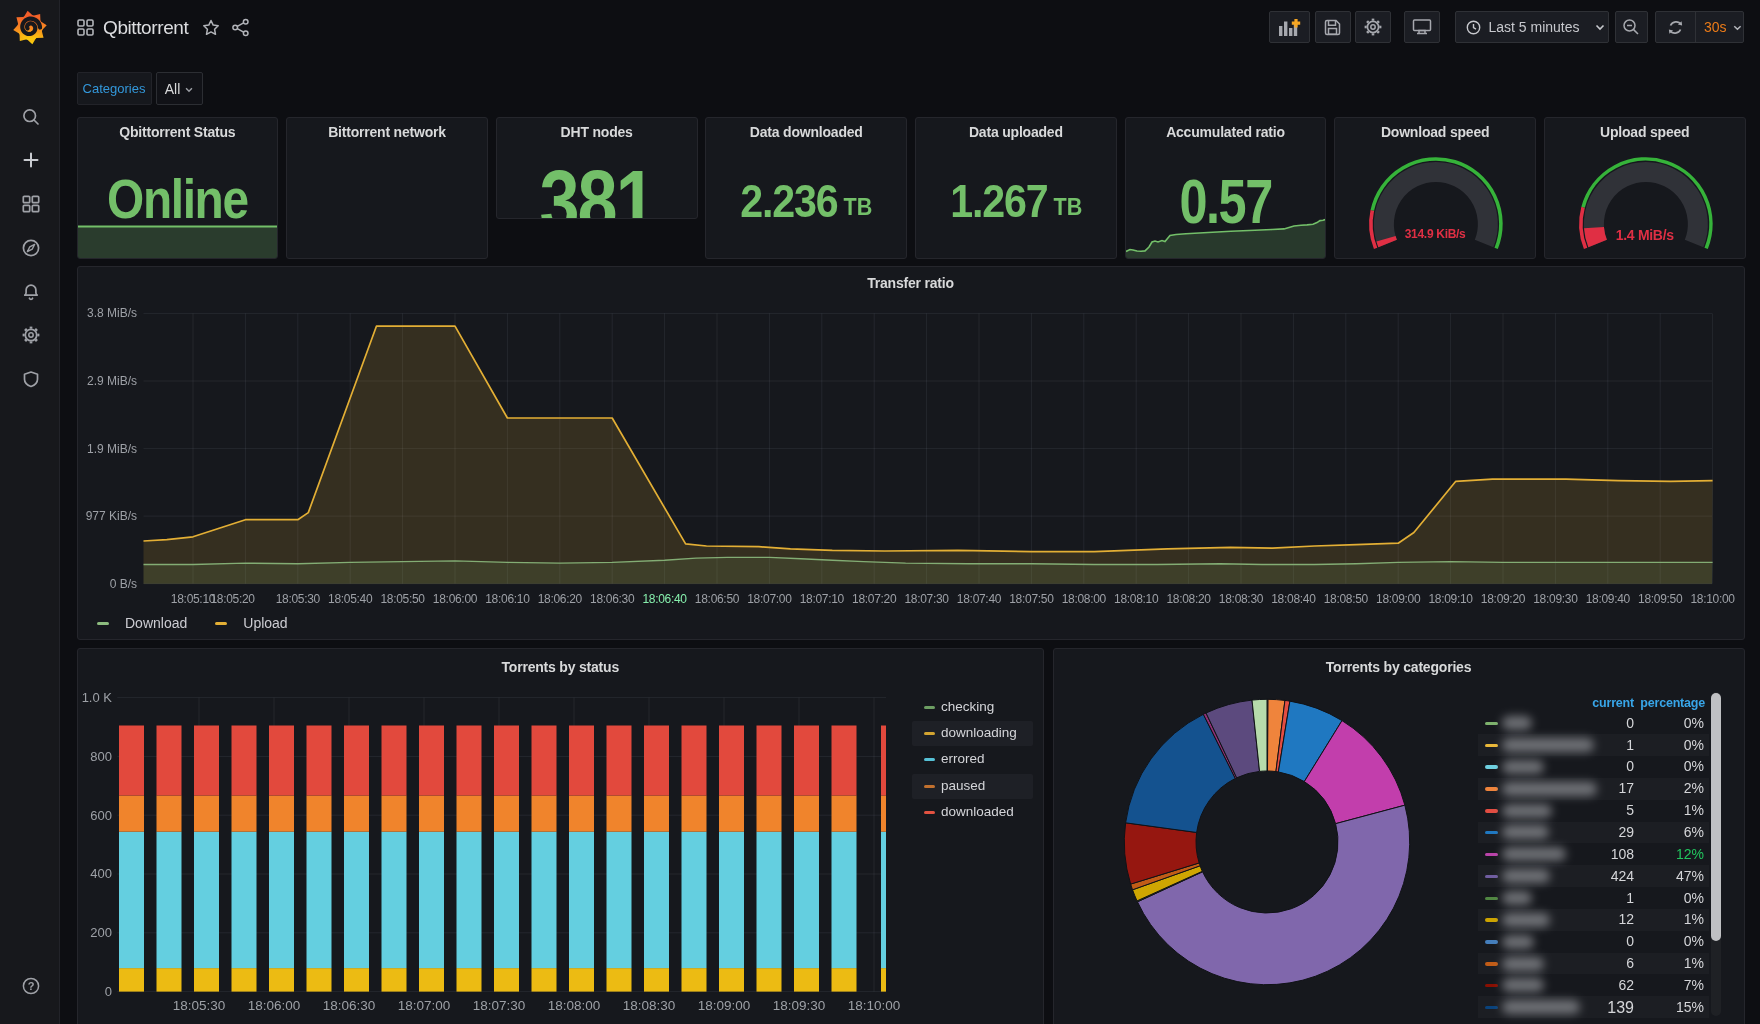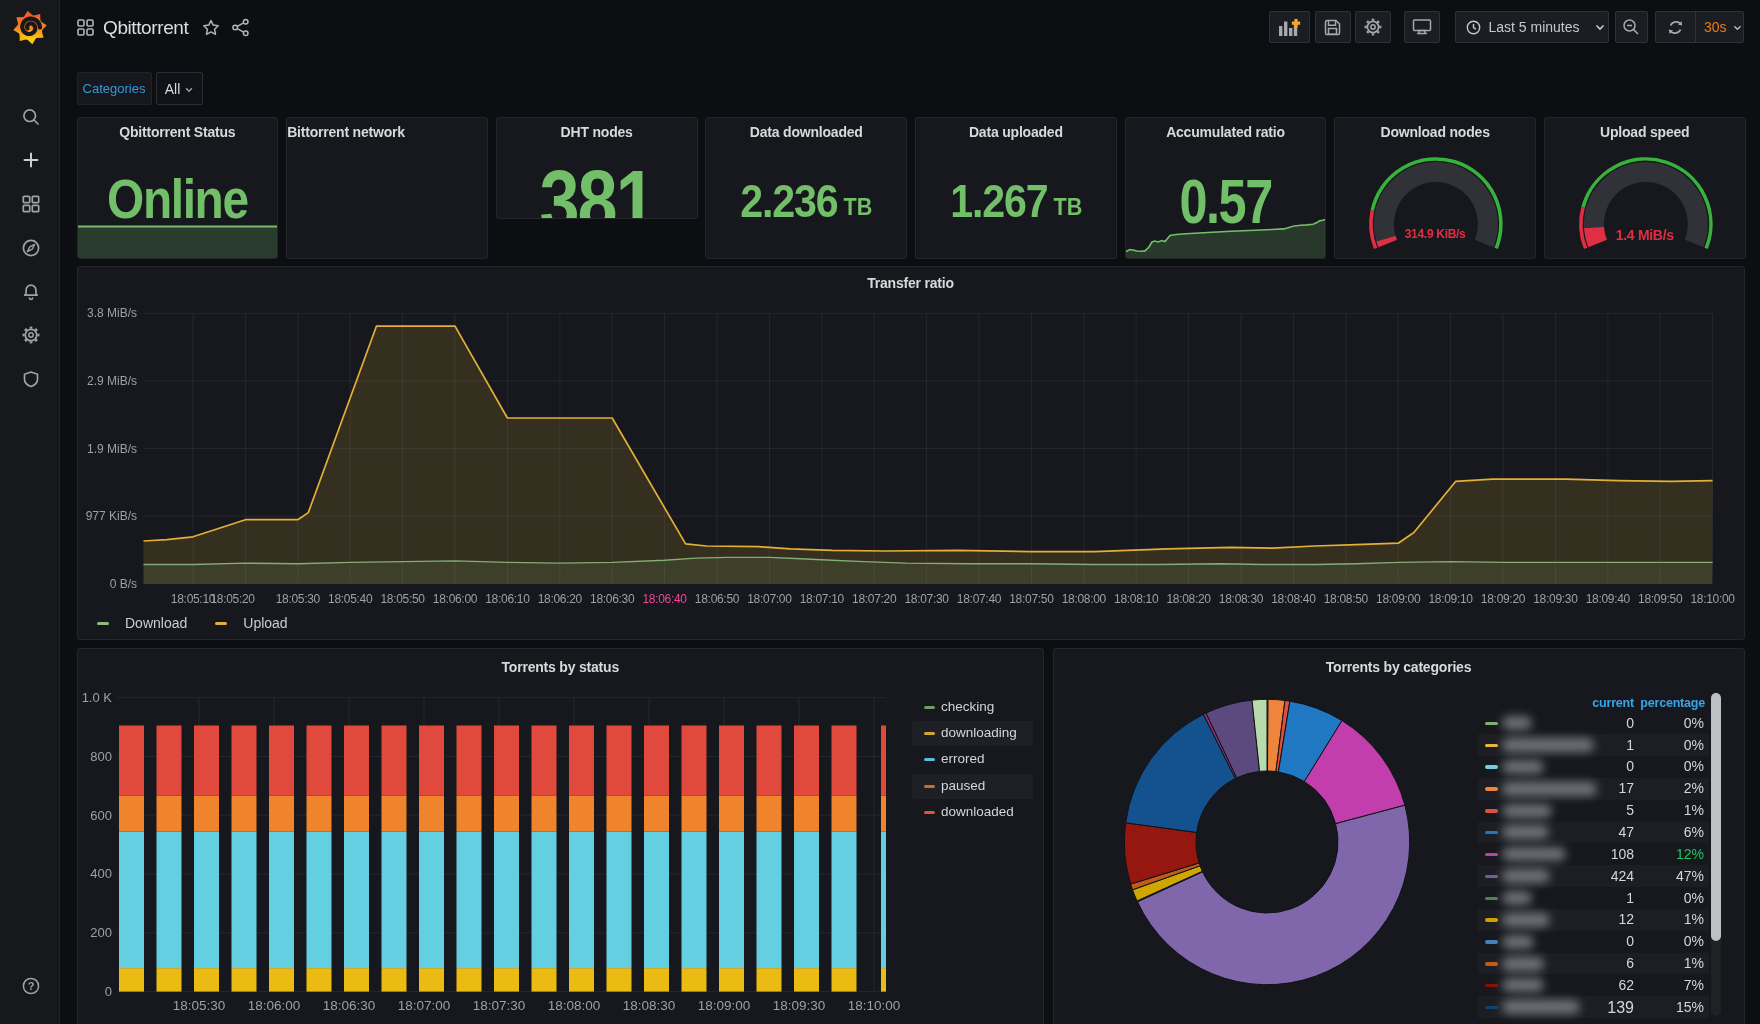--- a/index.html
+++ b/index.html
@@ -161,21 +161,21 @@
 <div style="position:absolute;left:0;top:6px;width:100%;text-align:center;font-size:14px;font-weight:700;letter-spacing:-0.2px;color:#d8d9da;">Qbittorrent Status</div>
 <div style="position:absolute;left:0;top:41px;width:100%;height:80px;display:flex;align-items:center;justify-content:center;color:#73BF69;">
       <span style="font-size:52px;font-weight:700;letter-spacing:-1.5px;display:inline-block;transform:scale(0.92,1.06);">Online</span>
     </div>
 <svg style="position:absolute;left:0;top:107px;" width="201.75" height="34" viewBox="0 0 201.75 34">
       <rect x="0" y="2" width="201.75" height="32" fill="rgba(115,191,105,0.22)"></rect>
       <rect x="0" y="0.5" width="201.75" height="2" fill="#73BF69"></rect>
     </svg>
 </div>
 <div class="panel" style="left:286.125px;top:117px;width:201.75px;height:142px;overflow:hidden;">
-<div style="position:absolute;left:0;top:6px;width:100%;text-align:left;font-size:14px;font-weight:700;letter-spacing:-0.2px;color:#d8d9da;">Bittorrent network</div>
+<div style="position:absolute;left:0;top:6px;width:100%;text-align:center;font-size:14px;font-weight:700;letter-spacing:-0.2px;color:#d8d9da;">Bittorrent network</div>
 </div>
 <div class="panel" style="left:495.75px;top:117px;width:201.75px;height:102px;overflow:hidden;">
 <div style="position:absolute;left:0;top:6px;width:100%;text-align:center;font-size:14px;font-weight:700;letter-spacing:-0.2px;color:#d8d9da;">DHT nodes</div>
 <div style="position:absolute;left:0;top:42px;width:100%;height:80px;display:flex;align-items:center;justify-content:center;color:#73BF69;">
       <span style="font-size:72px;font-weight:700;letter-spacing:-2px;display:inline-block;transform:scale(1.0,1.22);">381</span>
     </div>
 </div>
 <div class="panel" style="left:705.375px;top:117px;width:201.75px;height:142px;overflow:hidden;">
 <div style="position:absolute;left:0;top:6px;width:100%;text-align:center;font-size:14px;font-weight:700;letter-spacing:-0.2px;color:#d8d9da;">Data downloaded</div>
 <div style="position:absolute;left:0;top:44px;width:100%;height:80px;display:flex;align-items:center;justify-content:center;color:#73BF69;">
@@ -192,21 +192,21 @@
 <div style="position:absolute;left:0;top:6px;width:100%;text-align:center;font-size:14px;font-weight:700;letter-spacing:-0.2px;color:#d8d9da;">Accumulated ratio</div>
 <div style="position:absolute;left:0;top:43px;width:100%;height:80px;display:flex;align-items:center;justify-content:center;color:#73BF69;">
       <span style="font-size:52px;font-weight:700;letter-spacing:-1.5px;display:inline-block;transform:scale(0.97,1.22);">0.57</span>
     </div>
 <svg style="position:absolute;left:0;top:100px;" width="201.75" height="42" viewBox="0 0 201.75 42">
       <path d="M0,42 L0.0,33.5 L4.0,31.5 L7.0,32.0 L11.0,33.0 L15.0,33.3 L19.0,32.9 L23.0,29.0 L26.0,24.0 L29.0,23.0 L32.0,24.0 L36.0,22.5 L39.0,23.5 L44.0,17.5 L50.0,16.5 L60.0,15.8 L82.0,14.5 L105.0,13.3 L129.0,12.2 L146.0,11.5 L158.0,10.9 L163.0,9.5 L168.0,8.0 L175.0,7.2 L181.0,6.9 L187.0,6.3 L191.0,4.6 L194.0,2.6 L197.0,2.3 L200.0,1.4 L201.8,1.2 L201.75,42 Z" fill="rgba(115,191,105,0.20)"></path>
       <path d="M0.0,33.5 L4.0,31.5 L7.0,32.0 L11.0,33.0 L15.0,33.3 L19.0,32.9 L23.0,29.0 L26.0,24.0 L29.0,23.0 L32.0,24.0 L36.0,22.5 L39.0,23.5 L44.0,17.5 L50.0,16.5 L60.0,15.8 L82.0,14.5 L105.0,13.3 L129.0,12.2 L146.0,11.5 L158.0,10.9 L163.0,9.5 L168.0,8.0 L175.0,7.2 L181.0,6.9 L187.0,6.3 L191.0,4.6 L194.0,2.6 L197.0,2.3 L200.0,1.4 L201.8,1.2" fill="none" stroke="#73BF69" stroke-width="1.6"></path>
     </svg>
 </div>
 <div class="panel" style="left:1334.25px;top:117px;width:201.75px;height:142px;overflow:hidden;">
-<div style="position:absolute;left:0;top:6px;width:100%;text-align:center;font-size:14px;font-weight:700;letter-spacing:-0.2px;color:#d8d9da;">Download nodes</div>
+<div style="position:absolute;left:0;top:6px;width:100%;text-align:center;font-size:14px;font-weight:700;letter-spacing:-0.2px;color:#d8d9da;">Download speed</div>
 <svg style="position:absolute;left:0;top:0;" width="201.75" height="142" viewBox="0 0 201.75 142">
       <path d="M 40.61 130.35 A 65 65 0 0 1 37.30 92.49" stroke="#e02f44" stroke-width="3.6" fill="none"></path>
       <path d="M 37.30 92.49 A 65 65 0 1 1 161.14 130.35" stroke="#36b33a" stroke-width="3.6" fill="none"></path>
       <path d="M 52.66 125.48 A 52.0 52.0 0 1 1 149.09 125.48" stroke="#303238" stroke-width="20" fill="none"></path>
       <path d="M 52.66 125.48 A 52.0 52.0 0 0 1 51.02 120.77" stroke="#e02f44" stroke-width="20" fill="none"></path>
     </svg>
 <div style="position:absolute;left:0;top:109px;width:100%;text-align:center;font-size:12px;font-weight:700;letter-spacing:-0.3px;color:#e02f44;">314.9 KiB/s</div>
 </div>
 <div class="panel" style="left:1543.875px;top:117px;width:201.75px;height:142px;overflow:hidden;">
 <div style="position:absolute;left:0;top:6px;width:100%;text-align:center;font-size:14px;font-weight:700;letter-spacing:-0.2px;color:#d8d9da;">Upload speed</div>
@@ -269,21 +269,21 @@
 <div style="position:absolute;top:304.4px;font-size:12px;color:#9da0a6;font-weight:400;line-height:18.0px;white-space:nowrap;letter-spacing:0;left:47.0px;width:90px;text-align:right;">3.8 MiB/s</div>
 <div style="position:absolute;top:589.5px;font-size:12px;color:#9da0a6;font-weight:400;line-height:18.0px;white-space:nowrap;letter-spacing:-0.3px;left:158.0px;width:70px;text-align:center;">18:05:10</div>
 <div style="position:absolute;top:589.5px;font-size:12px;color:#9da0a6;font-weight:400;line-height:18.0px;white-space:nowrap;letter-spacing:-0.3px;left:210.4px;width:70px;text-align:left;">18:05:20</div>
 <div style="position:absolute;top:589.5px;font-size:12px;color:#9da0a6;font-weight:400;line-height:18.0px;white-space:nowrap;letter-spacing:-0.3px;left:262.8px;width:70px;text-align:center;">18:05:30</div>
 <div style="position:absolute;top:589.5px;font-size:12px;color:#9da0a6;font-weight:400;line-height:18.0px;white-space:nowrap;letter-spacing:-0.3px;left:315.2px;width:70px;text-align:center;">18:05:40</div>
 <div style="position:absolute;top:589.5px;font-size:12px;color:#9da0a6;font-weight:400;line-height:18.0px;white-space:nowrap;letter-spacing:-0.3px;left:367.6px;width:70px;text-align:center;">18:05:50</div>
 <div style="position:absolute;top:589.5px;font-size:12px;color:#9da0a6;font-weight:400;line-height:18.0px;white-space:nowrap;letter-spacing:-0.3px;left:420.0px;width:70px;text-align:center;">18:06:00</div>
 <div style="position:absolute;top:589.5px;font-size:12px;color:#9da0a6;font-weight:400;line-height:18.0px;white-space:nowrap;letter-spacing:-0.3px;left:472.4px;width:70px;text-align:center;">18:06:10</div>
 <div style="position:absolute;top:589.5px;font-size:12px;color:#9da0a6;font-weight:400;line-height:18.0px;white-space:nowrap;letter-spacing:-0.3px;left:524.8px;width:70px;text-align:center;">18:06:20</div>
 <div style="position:absolute;top:589.5px;font-size:12px;color:#9da0a6;font-weight:400;line-height:18.0px;white-space:nowrap;letter-spacing:-0.3px;left:577.2px;width:70px;text-align:center;">18:06:30</div>
-<div style="position:absolute;top:589.5px;font-size:12px;color:#ec4899;font-weight:400;line-height:18.0px;white-space:nowrap;letter-spacing:-0.3px;left:629.6px;width:70px;text-align:center;">18:06:40</div>
+<div style="position:absolute;top:589.5px;font-size:12px;color:#86efac;font-weight:400;line-height:18.0px;white-space:nowrap;letter-spacing:-0.3px;left:629.6px;width:70px;text-align:center;">18:06:40</div>
 <div style="position:absolute;top:589.5px;font-size:12px;color:#9da0a6;font-weight:400;line-height:18.0px;white-space:nowrap;letter-spacing:-0.3px;left:682.0px;width:70px;text-align:center;">18:06:50</div>
 <div style="position:absolute;top:589.5px;font-size:12px;color:#9da0a6;font-weight:400;line-height:18.0px;white-space:nowrap;letter-spacing:-0.3px;left:734.4px;width:70px;text-align:center;">18:07:00</div>
 <div style="position:absolute;top:589.5px;font-size:12px;color:#9da0a6;font-weight:400;line-height:18.0px;white-space:nowrap;letter-spacing:-0.3px;left:786.8px;width:70px;text-align:center;">18:07:10</div>
 <div style="position:absolute;top:589.5px;font-size:12px;color:#9da0a6;font-weight:400;line-height:18.0px;white-space:nowrap;letter-spacing:-0.3px;left:839.2px;width:70px;text-align:center;">18:07:20</div>
 <div style="position:absolute;top:589.5px;font-size:12px;color:#9da0a6;font-weight:400;line-height:18.0px;white-space:nowrap;letter-spacing:-0.3px;left:891.6px;width:70px;text-align:center;">18:07:30</div>
 <div style="position:absolute;top:589.5px;font-size:12px;color:#9da0a6;font-weight:400;line-height:18.0px;white-space:nowrap;letter-spacing:-0.3px;left:944.0px;width:70px;text-align:center;">18:07:40</div>
 <div style="position:absolute;top:589.5px;font-size:12px;color:#9da0a6;font-weight:400;line-height:18.0px;white-space:nowrap;letter-spacing:-0.3px;left:996.4px;width:70px;text-align:center;">18:07:50</div>
 <div style="position:absolute;top:589.5px;font-size:12px;color:#9da0a6;font-weight:400;line-height:18.0px;white-space:nowrap;letter-spacing:-0.3px;left:1048.8px;width:70px;text-align:center;">18:08:00</div>
 <div style="position:absolute;top:589.5px;font-size:12px;color:#9da0a6;font-weight:400;line-height:18.0px;white-space:nowrap;letter-spacing:-0.3px;left:1101.2px;width:70px;text-align:center;">18:08:10</div>
 <div style="position:absolute;top:589.5px;font-size:12px;color:#9da0a6;font-weight:400;line-height:18.0px;white-space:nowrap;letter-spacing:-0.3px;left:1153.6px;width:70px;text-align:center;">18:08:20</div>
@@ -475,21 +475,21 @@
 <div style="position:absolute;left:1502px;top:781.75px;width:95px;height:14px;background:#97999e;border-radius:7px;filter:blur(5px);opacity:0.68;"></div>
 <div style="position:absolute;top:778.2px;font-size:14px;color:#d5d6d9;font-weight:400;line-height:21.0px;white-space:nowrap;letter-spacing:0;left:1564.0px;width:70px;text-align:right;">17</div>
 <div style="position:absolute;top:778.2px;font-size:14px;color:#d5d6d9;font-weight:400;line-height:21.0px;white-space:nowrap;letter-spacing:0;left:1644.0px;width:60px;text-align:right;">2%</div>
 <div style="position:absolute;left:1484.7px;top:809.1px;width:13px;height:3.5px;background:#E24D42;border-radius:2px;"></div>
 <div style="position:absolute;left:1502px;top:803.6px;width:50px;height:14px;background:#97999e;border-radius:7px;filter:blur(5px);opacity:0.68;"></div>
 <div style="position:absolute;top:800.1px;font-size:14px;color:#d5d6d9;font-weight:400;line-height:21.0px;white-space:nowrap;letter-spacing:0;left:1564.0px;width:70px;text-align:right;">5</div>
 <div style="position:absolute;top:800.1px;font-size:14px;color:#d5d6d9;font-weight:400;line-height:21.0px;white-space:nowrap;letter-spacing:0;left:1644.0px;width:60px;text-align:right;">1%</div>
 <div style="position:absolute;left:1478px;top:821.5250000000001px;width:231px;height:21.85px;background:rgba(204,204,220,0.035);"></div>
 <div style="position:absolute;left:1484.7px;top:830.95px;width:13px;height:3.5px;background:#1F78C1;border-radius:2px;"></div>
 <div style="position:absolute;left:1502px;top:825.45px;width:47px;height:14px;background:#97999e;border-radius:7px;filter:blur(5px);opacity:0.68;"></div>
-<div style="position:absolute;top:822.0px;font-size:14px;color:#d5d6d9;font-weight:400;line-height:21.0px;white-space:nowrap;letter-spacing:0;left:1564.0px;width:70px;text-align:right;">47</div>
+<div style="position:absolute;top:822.0px;font-size:14px;color:#d5d6d9;font-weight:400;line-height:21.0px;white-space:nowrap;letter-spacing:0;left:1564.0px;width:70px;text-align:right;">29</div>
 <div style="position:absolute;top:822.0px;font-size:14px;color:#d5d6d9;font-weight:400;line-height:21.0px;white-space:nowrap;letter-spacing:0;left:1644.0px;width:60px;text-align:right;">6%</div>
 <div style="position:absolute;left:1484.7px;top:852.8000000000001px;width:13px;height:3.5px;background:#BA43A9;border-radius:2px;"></div>
 <div style="position:absolute;left:1502px;top:847.3000000000001px;width:64px;height:14px;background:#97999e;border-radius:7px;filter:blur(5px);opacity:0.68;"></div>
 <div style="position:absolute;top:843.8px;font-size:14px;color:#d5d6d9;font-weight:400;line-height:21.0px;white-space:nowrap;letter-spacing:0;left:1564.0px;width:70px;text-align:right;">108</div>
 <div style="position:absolute;top:843.8px;font-size:14px;color:#22c55e;font-weight:400;line-height:21.0px;white-space:nowrap;letter-spacing:0;left:1644.0px;width:60px;text-align:right;">12%</div>
 <div style="position:absolute;left:1478px;top:865.2250000000001px;width:231px;height:21.85px;background:rgba(204,204,220,0.035);"></div>
 <div style="position:absolute;left:1484.7px;top:874.6500000000001px;width:13px;height:3.5px;background:#705DA0;border-radius:2px;"></div>
 <div style="position:absolute;left:1502px;top:869.1500000000001px;width:48px;height:14px;background:#97999e;border-radius:7px;filter:blur(5px);opacity:0.68;"></div>
 <div style="position:absolute;top:865.7px;font-size:14px;color:#d5d6d9;font-weight:400;line-height:21.0px;white-space:nowrap;letter-spacing:0;left:1564.0px;width:70px;text-align:right;">424</div>
 <div style="position:absolute;top:865.7px;font-size:14px;color:#d5d6d9;font-weight:400;line-height:21.0px;white-space:nowrap;letter-spacing:0;left:1644.0px;width:60px;text-align:right;">47%</div>

